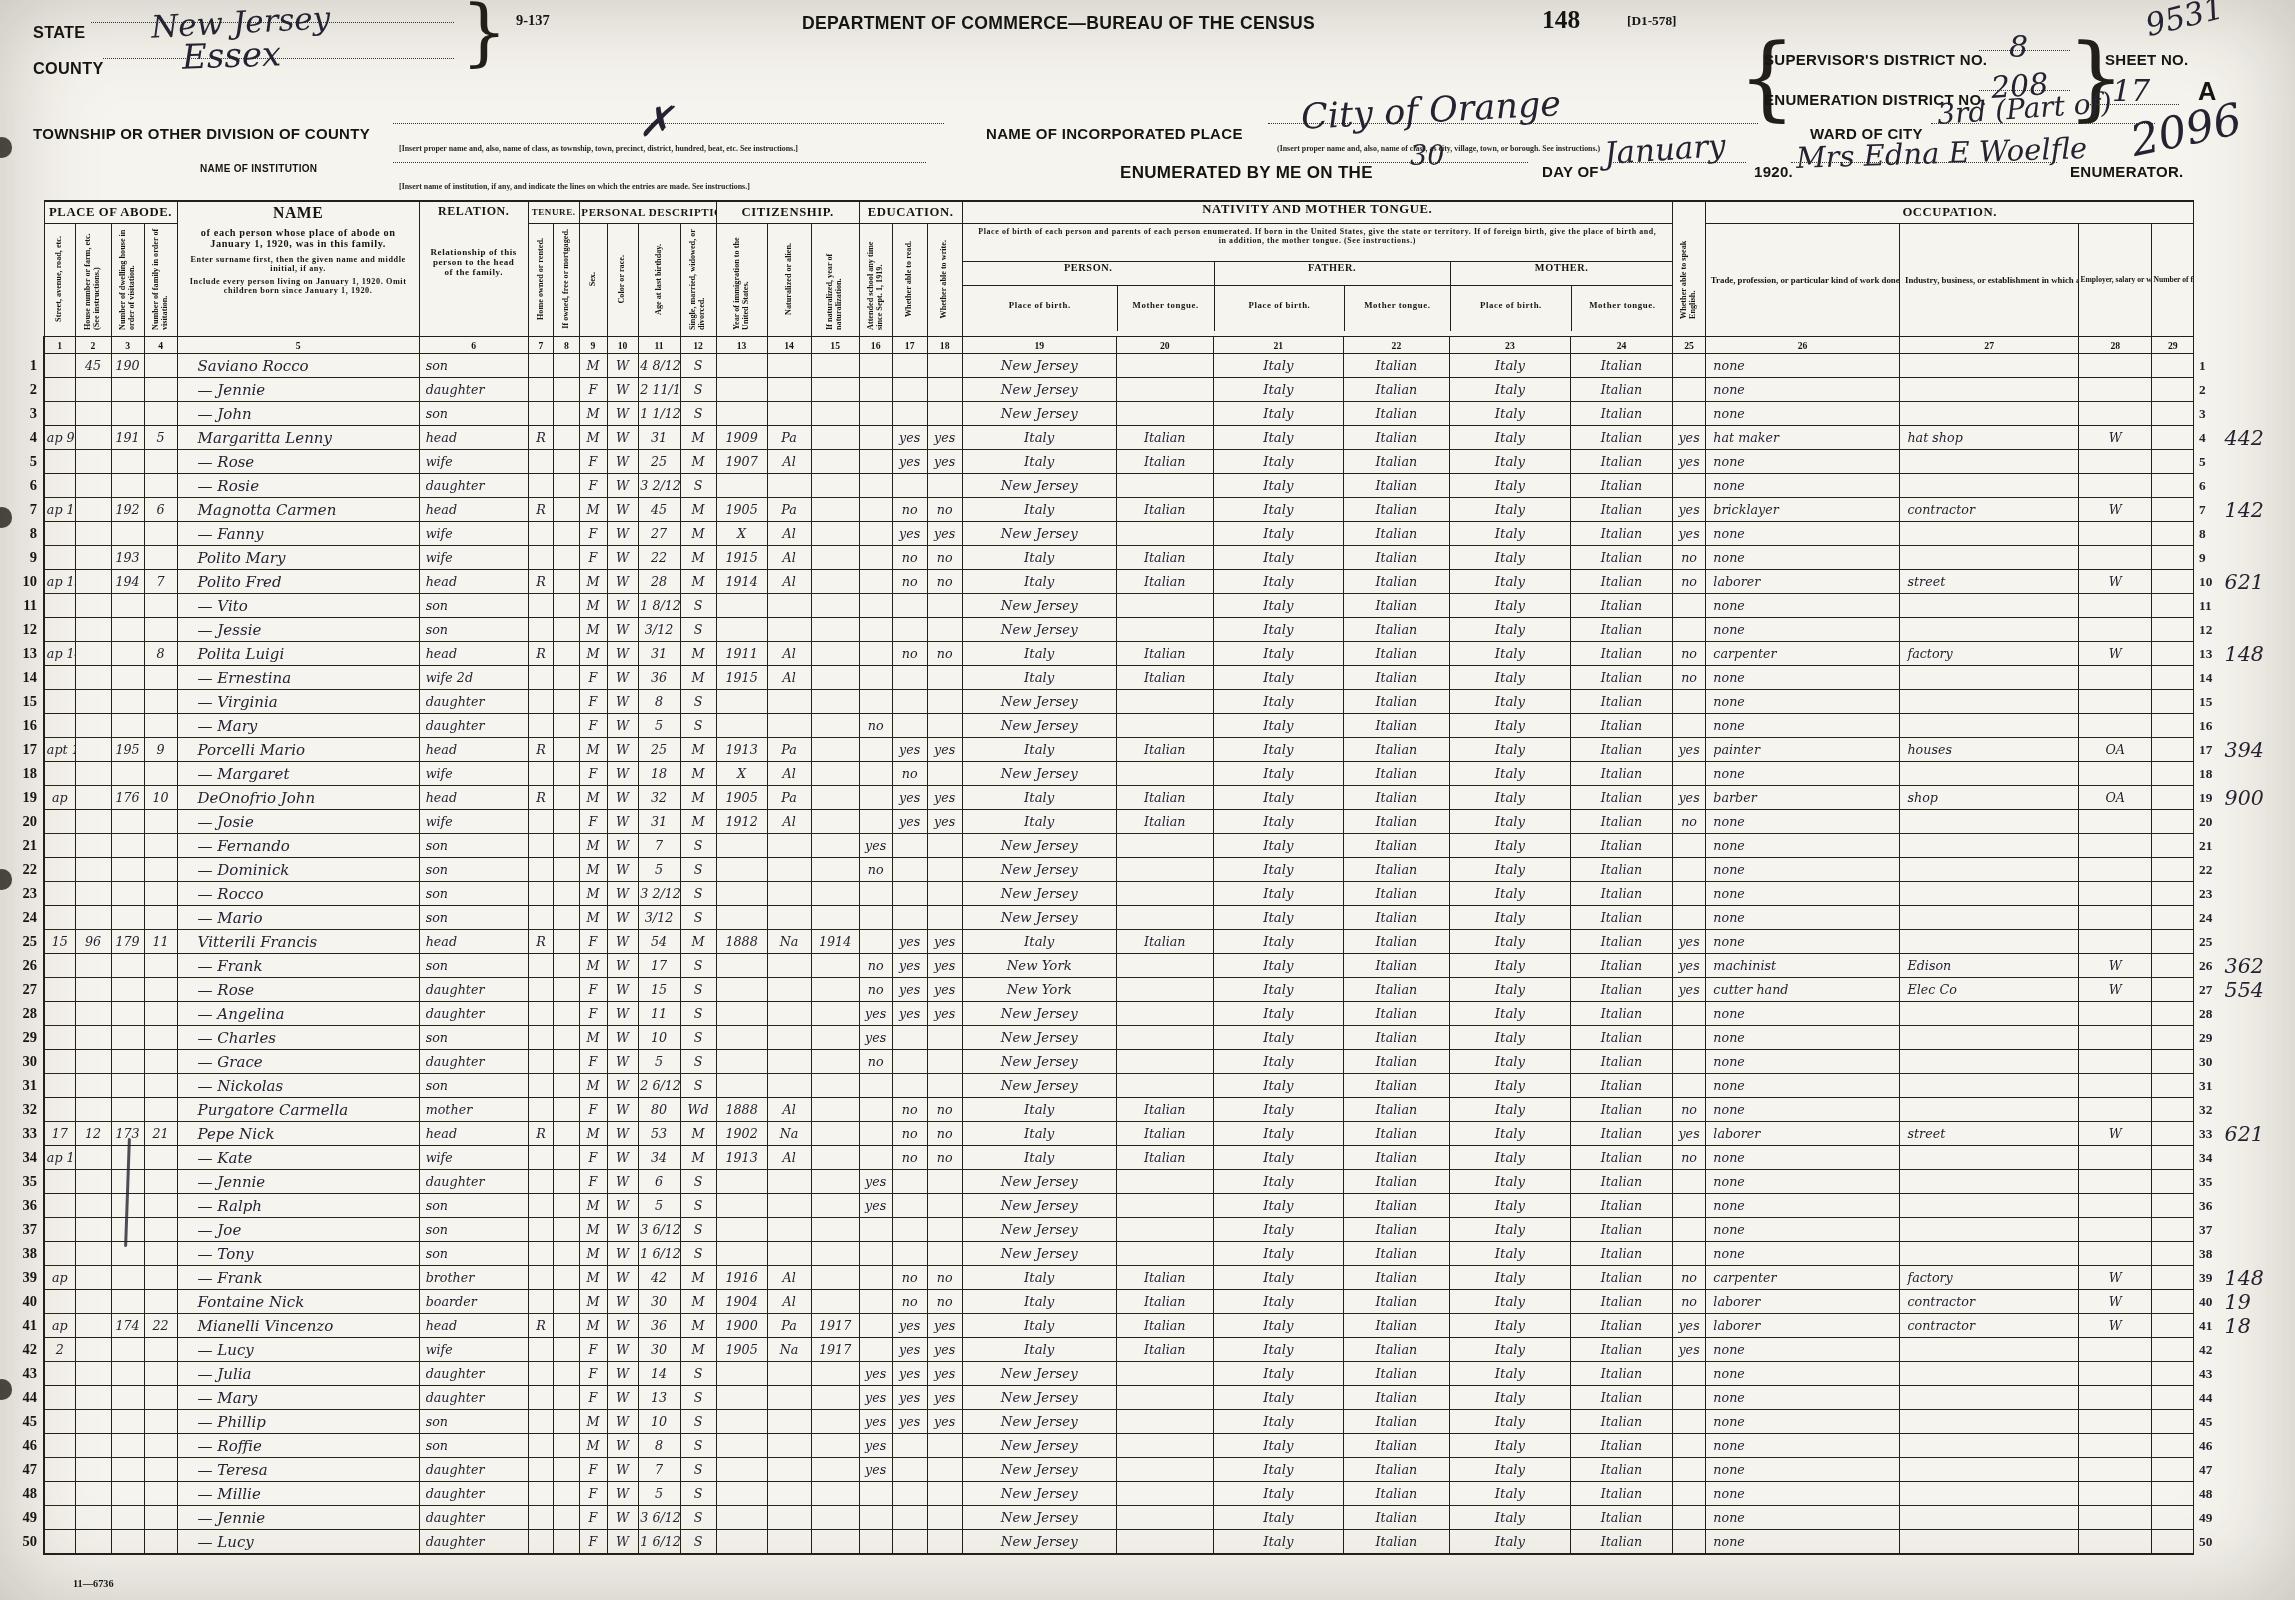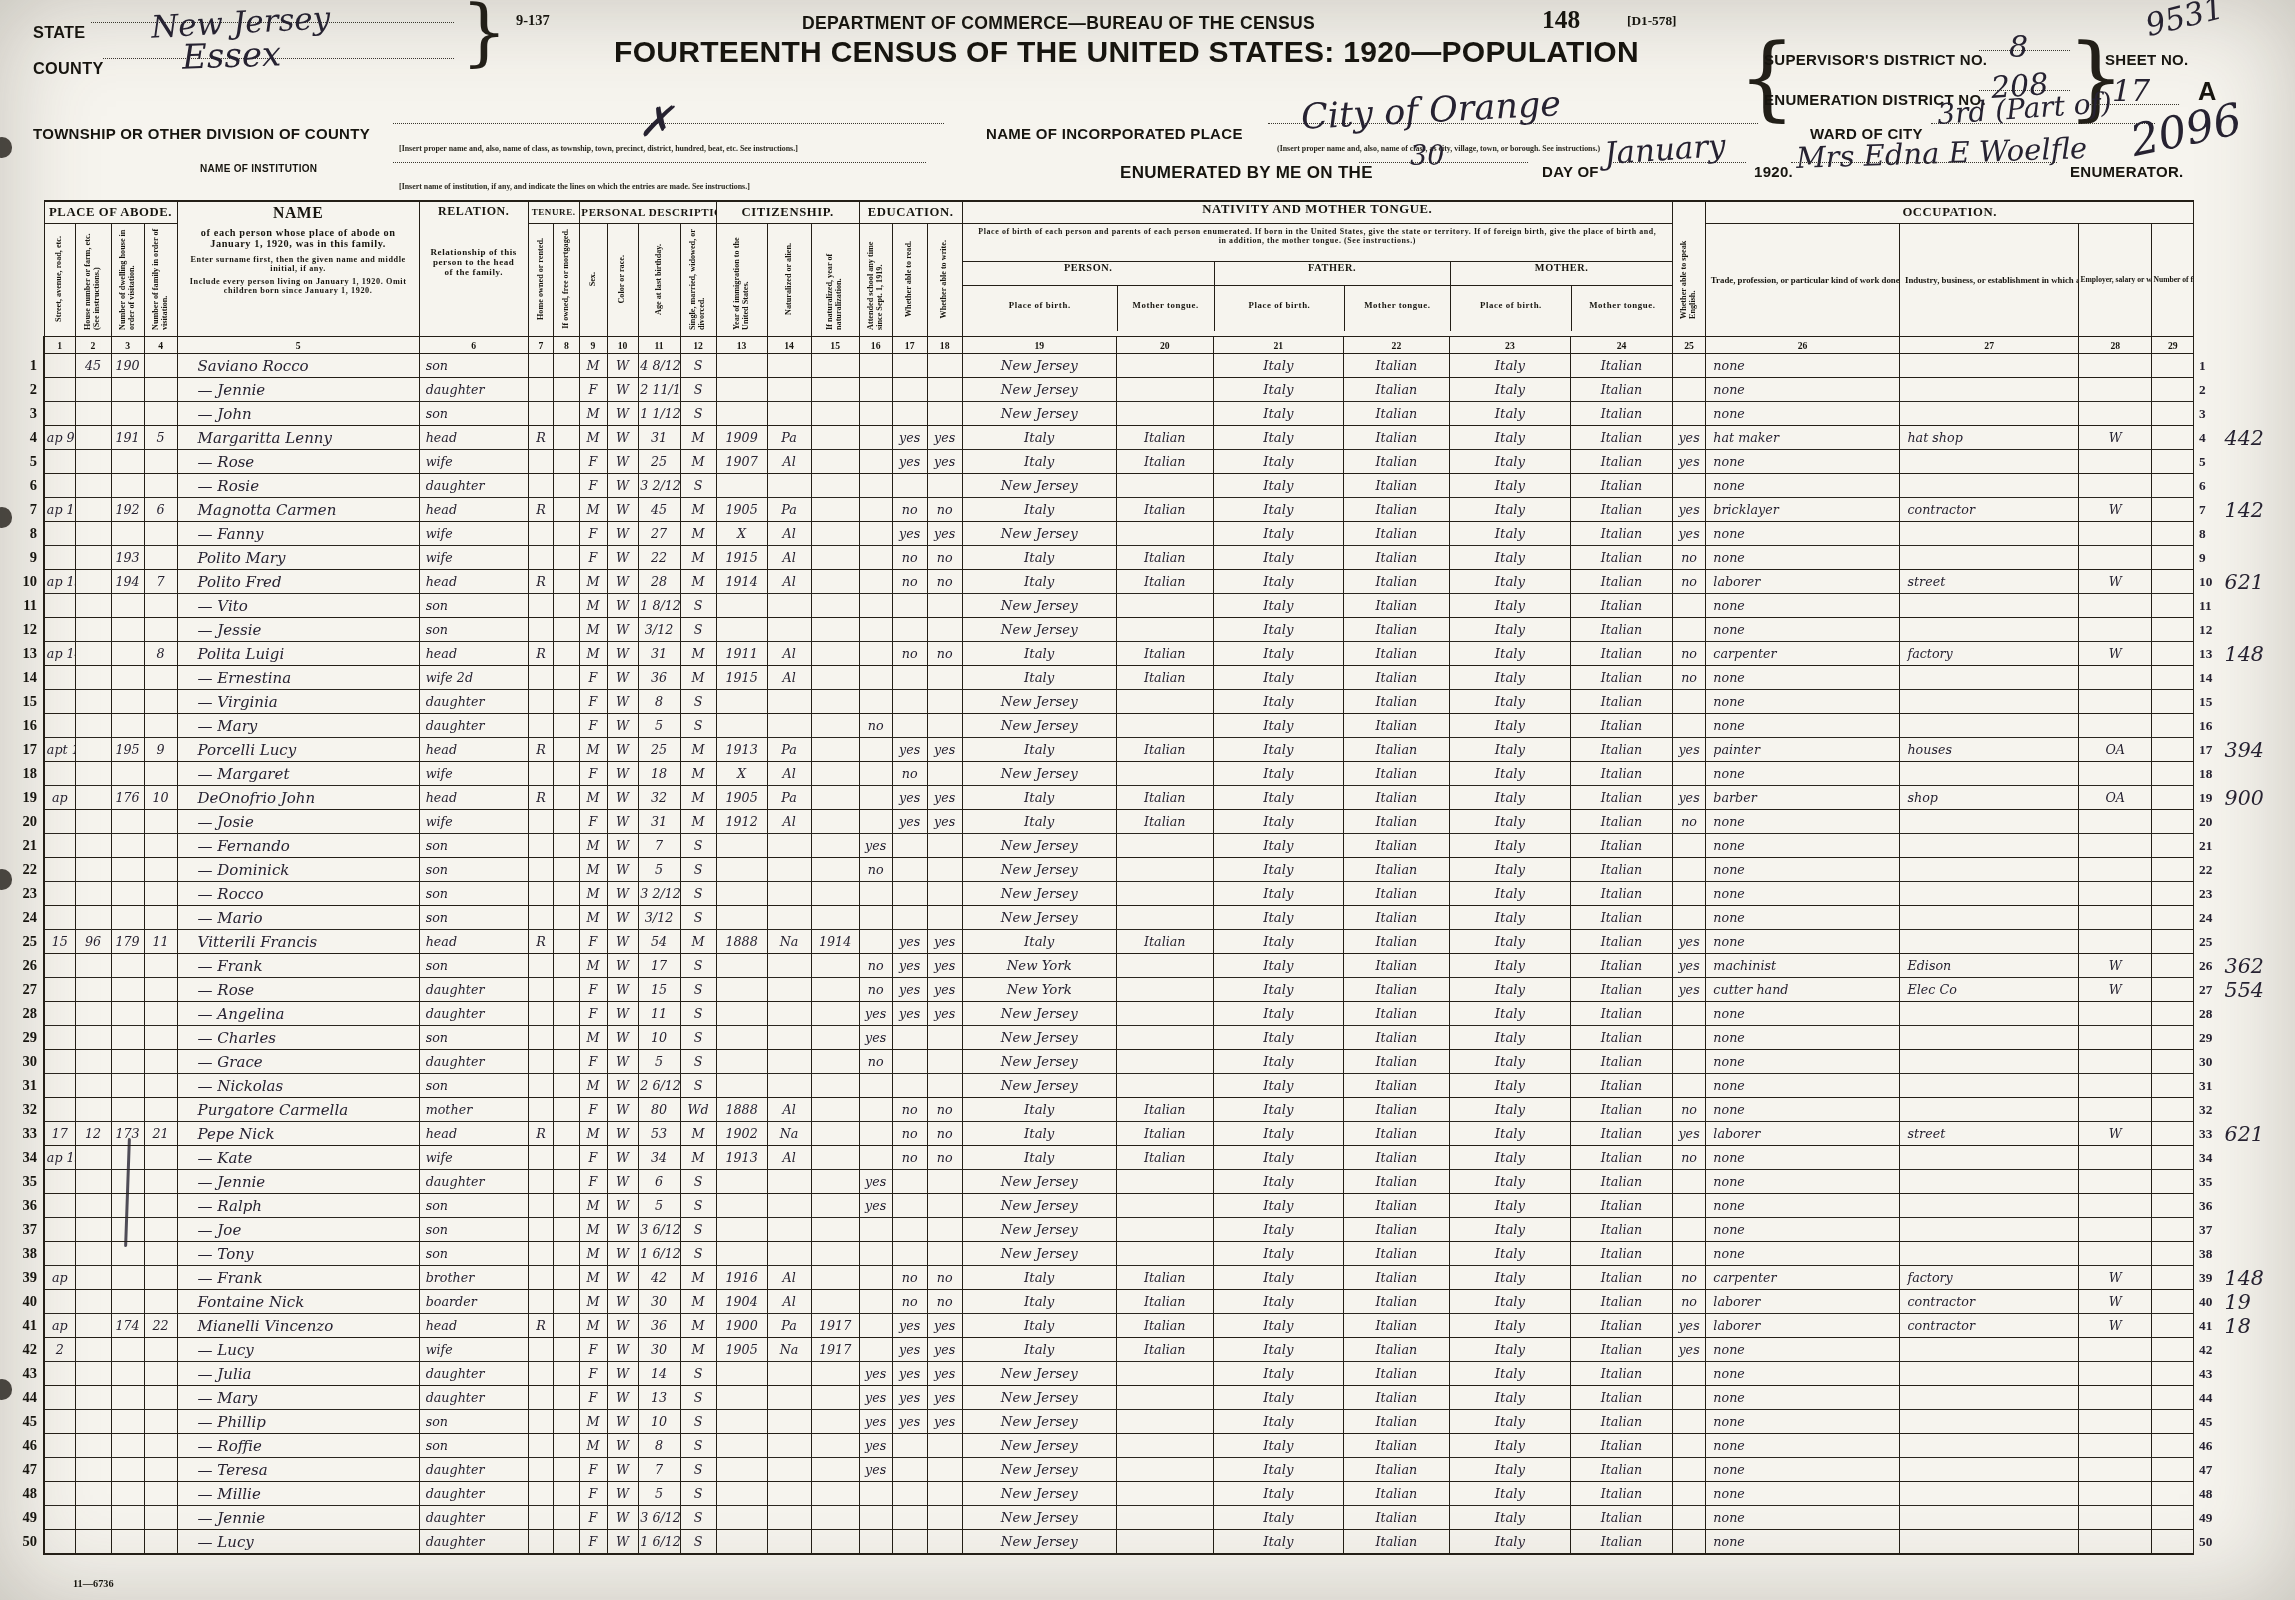--- a/index.html
+++ b/index.html
@@ -82,21 +82,20 @@
 
   <div class="abs cap" style="left:33px;top:59px;font-size:16.3px">COUNTY</div>
   <div class="dots" style="left:103px;top:58px;width:351px"></div>
   <div class="abs hw" style="left:182px;top:35px;font-size:34px;transform:rotate(-2deg)">Essex</div>
 
   <div class="abs brace" style="left:461px;top:-11px">}</div>
 
   <div class="abs" style="left:516px;top:12px;font:bold 14.5px 'Liberation Serif',serif">9-137</div>
 
   <div class="abs cap" style="left:802px;top:13.3px;font-size:17.6px">DEPARTMENT OF COMMERCE—BUREAU OF THE CENSUS</div>
-  <div class="abs cap" style="left:614px;top:35px;font-size:30px">FOURTEENTH CENSUS OF THE UNITED STATES: 1920—POPULATION</div>
 
   <div class="abs" style="left:1542px;top:4.8px;font:bold 25.4px 'Liberation Serif',serif">148</div>
   <div class="abs" style="left:1627px;top:13.3px;font:bold 13.3px 'Liberation Serif',serif">[D1-578]</div>
 
   <div class="abs hw" style="left:2145px;top:-2.4px;font-size:31px;transform:rotate(-14deg)">9531</div>
 
   <div class="abs brace" style="left:1738px;top:25.4px;font-size:91px">{</div>
   <div class="abs cap" style="left:1764px;top:51px;font-size:15px">SUPERVISOR'S DISTRICT NO.</div>
   <div class="dots" style="left:1979px;top:50px;width:91px"></div>
   <div class="abs hw" style="left:2009px;top:29px;font-size:30px">8</div>
@@ -825,21 +824,21 @@
           <td class="f-farm hv"></td>
           <td class="edge lnr">16</td>
           <td class="edge mgn"></td>
         </tr>
         <tr>
           <td class="edge lnl">17</td>
           <td class="f-street">apt 16</td>
           <td class="f-house"></td>
           <td class="f-dwell">195</td>
           <td class="f-fam hv">9</td>
-          <td class="f-name hv">Porcelli Lucy</td>
+          <td class="f-name hv">Porcelli Mario</td>
           <td class="f-rel hv">head</td>
           <td class="f-ten">R</td>
           <td class="f-mtg hv"></td>
           <td class="f-sex">M</td>
           <td class="f-col">W</td>
           <td class="f-age">25</td>
           <td class="f-mar hv">M</td>
           <td class="f-imm">1913</td>
           <td class="f-nat">Pa</td>
           <td class="f-natyr hv"></td>

